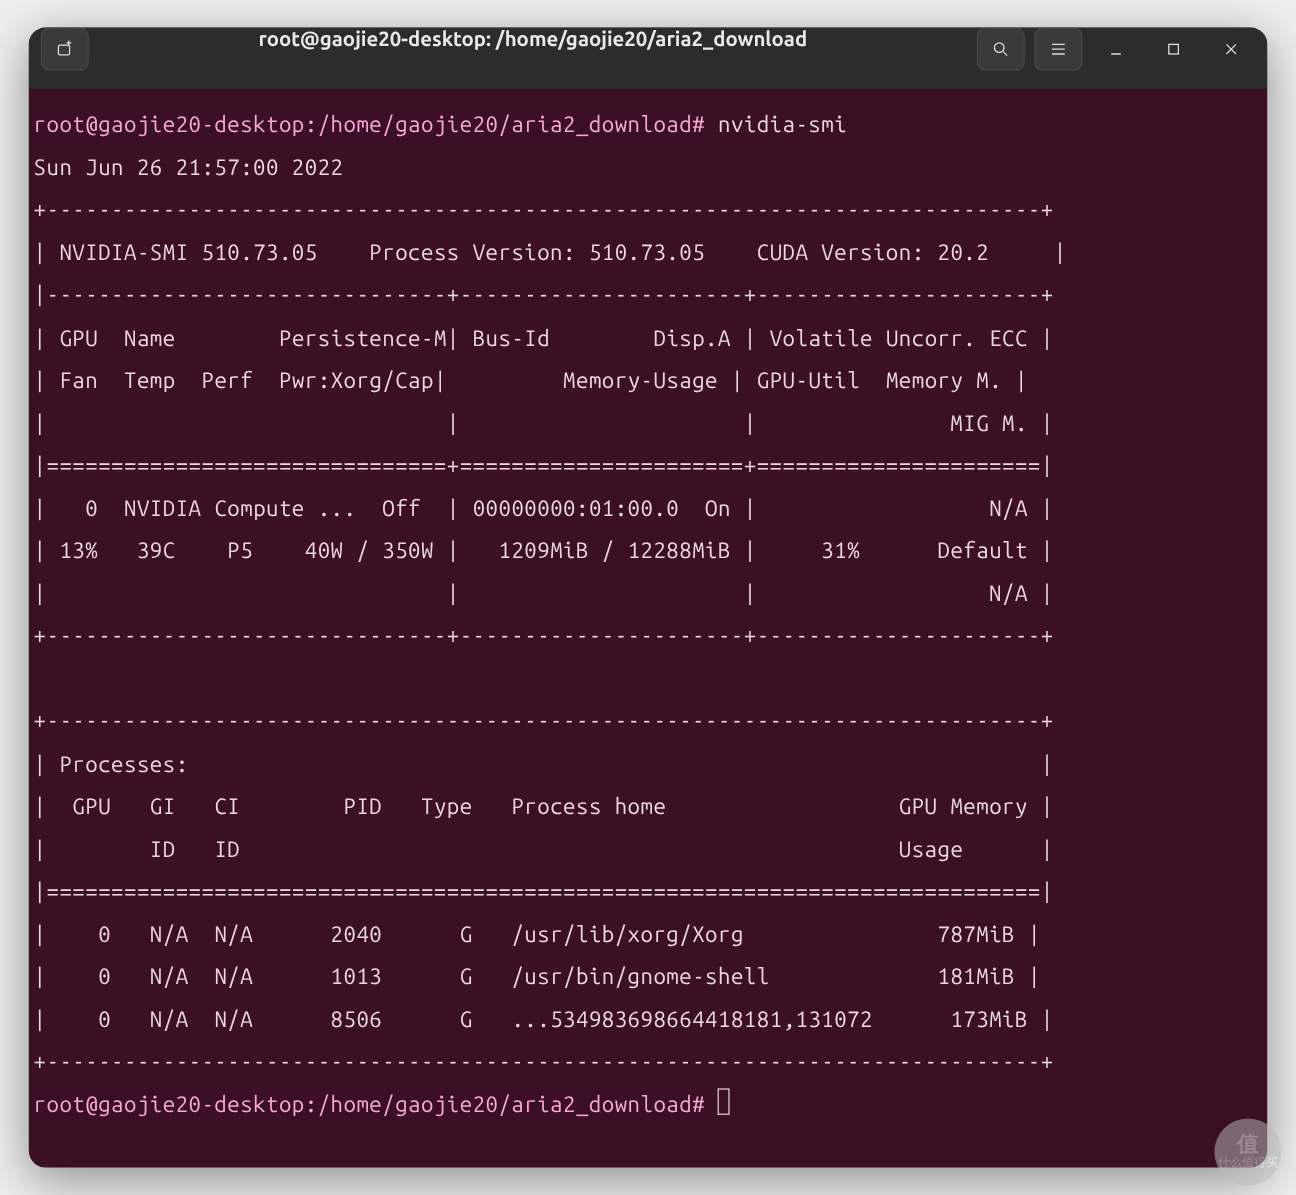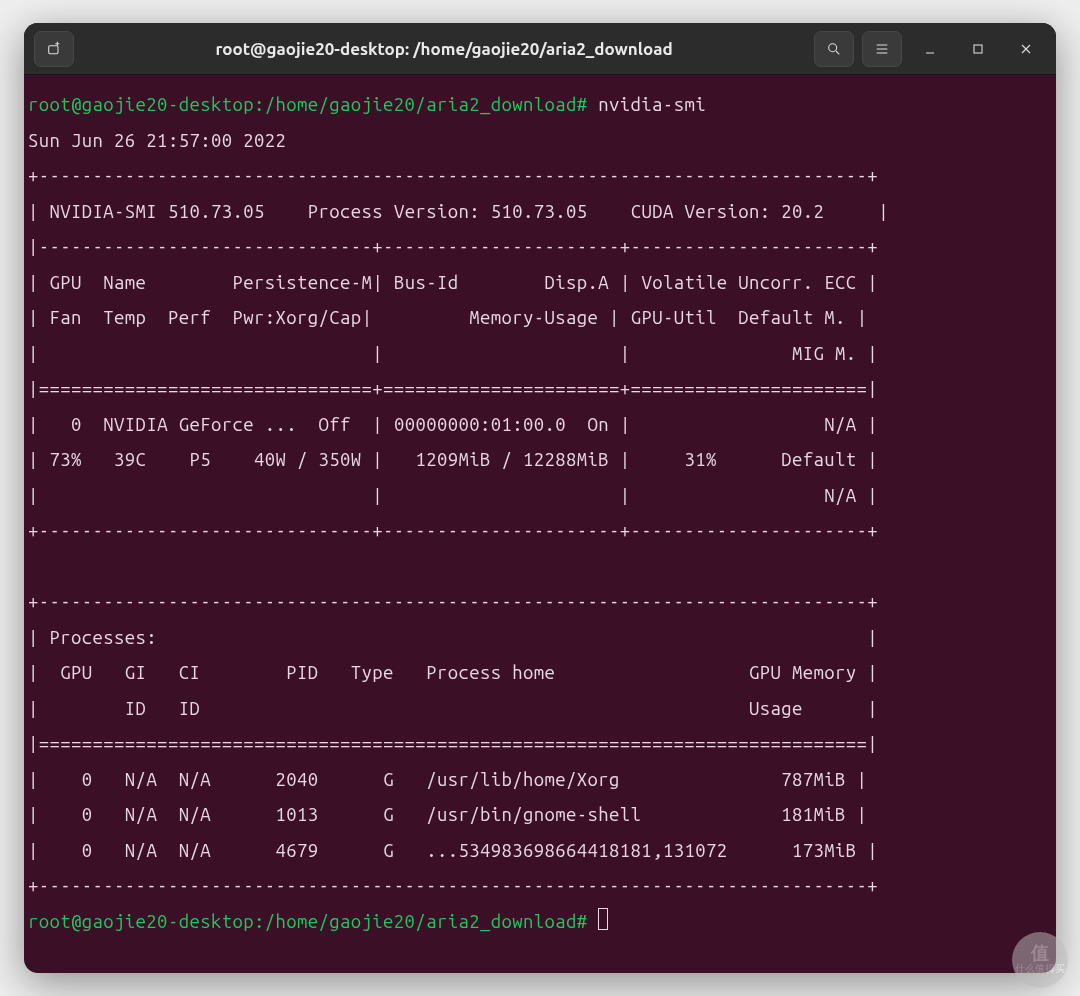--- a/index.html
+++ b/index.html
@@ -20,21 +20,20 @@
     border-radius: 14px;
     overflow: hidden;
     box-shadow: 0 10px 40px rgba(0,0,0,0.4);
     display: flex;
     flex-direction: column;
   }
   .titlebar {
     height: 52px;
     background: #2c2c2c;
     display: flex;
-    align-items: center;
     padding: 0 10px;
     gap: 8px;
     border-bottom: 1px solid #1a1a1a;
   }
   .tb-btn {
     width: 40px;
     height: 36px;
     border-radius: 7px;
     background: #3a3a3a;
     display: flex;
@@ -62,21 +61,21 @@
   .terminal {
     flex: 1;
     padding: 12px 4px 12px 4px;
     color: #e9d7e3;
     font-size: 18.5px;
     line-height: 35.5px;
     white-space: pre;
     overflow: hidden;
     letter-spacing: 0.4px;
   }
-  .prompt-user { color: #22c55e; }
+  .prompt-user { color: #f9a8d4; }
   .cmd { color: #e9d7e3; }
   .cursor {
     display: inline-block;
     width: 10px;
     height: 22px;
     border: 1.5px solid #e9d7e3;
     vertical-align: -2px;
   }
   .watermark {
     position: absolute;
@@ -140,36 +139,36 @@
         </svg>
     </div>
   </div>
 
   <div class="terminal"><span class="prompt-user"><span>root@gaojie20-desktop</span><span>:</span><span>/home/gaojie20/aria2_download</span><span>#</span></span> <span class="cmd">nvidia-smi</span>
 <span>Sun Jun 26 21:57:00 2022</span>
 <span>+-----------------------------------------------------------------------------+
 | <span>NVIDIA-SMI</span> <span>510.73.05</span>    <span>Process Version:</span> <span>510.73.05</span>    <span>CUDA Version:</span> <span>20.2</span>     |
 |-------------------------------+----------------------+----------------------+
 | <span>GPU</span>  <span>Name</span>        <span>Persistence-M</span>| <span>Bus-Id</span>        <span>Disp.A</span> | <span>Volatile Uncorr. ECC</span> |
-| <span>Fan</span>  <span>Temp</span>  <span>Perf</span>  <span>Pwr:Xorg/Cap</span>|         <span>Memory-Usage</span> | <span>GPU-Util</span>  <span>Default M.</span> |
+| <span>Fan</span>  <span>Temp</span>  <span>Perf</span>  <span>Pwr:Xorg/Cap</span>|         <span>Memory-Usage</span> | <span>GPU-Util</span>  <span>Memory M.</span> |
 |                               |                      |               <span>MIG M.</span> |
 |===============================+======================+======================|
-|   <span>0</span>  <span>NVIDIA GeForce ...</span>  <span>Off</span>  | <span>00000000:01:00.0</span>  <span>On</span> |                  <span>N/A</span> |
-| <span>73%</span>   <span>39C</span>    <span>P5</span>    <span>40W / 350W</span> |   <span>1209MiB / 12288MiB</span> |     <span>31%</span>      <span>Default</span> |
+|   <span>0</span>  <span>NVIDIA Compute ...</span>  <span>Off</span>  | <span>00000000:01:00.0</span>  <span>On</span> |                  <span>N/A</span> |
+| <span>13%</span>   <span>39C</span>    <span>P5</span>    <span>40W / 350W</span> |   <span>1209MiB / 12288MiB</span> |     <span>31%</span>      <span>Default</span> |
 |                               |                      |                  <span>N/A</span> |
 +-------------------------------+----------------------+----------------------+
 
 +-----------------------------------------------------------------------------+
 | <span>Processes:</span>                                                                  |
 |  <span>GPU</span>   <span>GI</span>   <span>CI</span>        <span>PID</span>   <span>Type</span>   <span>Process home</span>                  <span>GPU Memory</span> |
 |        <span>ID</span>   <span>ID</span>                                                   <span>Usage</span>      |
 |=============================================================================|
-|    <span>0</span>   <span>N/A</span>  <span>N/A</span>      <span>2040</span>      <span>G</span>   <span>/usr/lib/home/Xorg</span>               <span>787MiB</span> |
+|    <span>0</span>   <span>N/A</span>  <span>N/A</span>      <span>2040</span>      <span>G</span>   <span>/usr/lib/xorg/Xorg</span>               <span>787MiB</span> |
 |    <span>0</span>   <span>N/A</span>  <span>N/A</span>      <span>1013</span>      <span>G</span>   <span>/usr/bin/gnome-shell</span>             <span>181MiB</span> |
-|    <span>0</span>   <span>N/A</span>  <span>N/A</span>      <span>4679</span>      <span>G</span>   <span>...534983698664418181,131072</span>      <span>173MiB</span> |
+|    <span>0</span>   <span>N/A</span>  <span>N/A</span>      <span>8506</span>      <span>G</span>   <span>...534983698664418181,131072</span>      <span>173MiB</span> |
 +-----------------------------------------------------------------------------+</span>
 <span class="prompt-user"><span>root@gaojie20-desktop</span><span>:</span><span>/home/gaojie20/aria2_download</span><span>#</span></span> <span class="cursor"></span></div>
 </div>
 
 <div class="watermark">
   <div class="big">值</div>
   <div>什么值得买</div>
 </div>
 
 </body></html>

